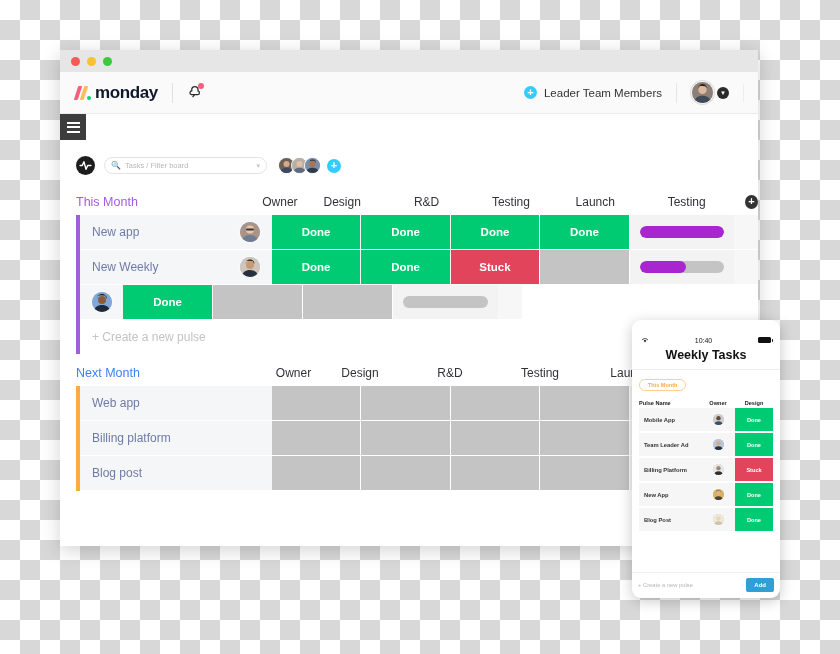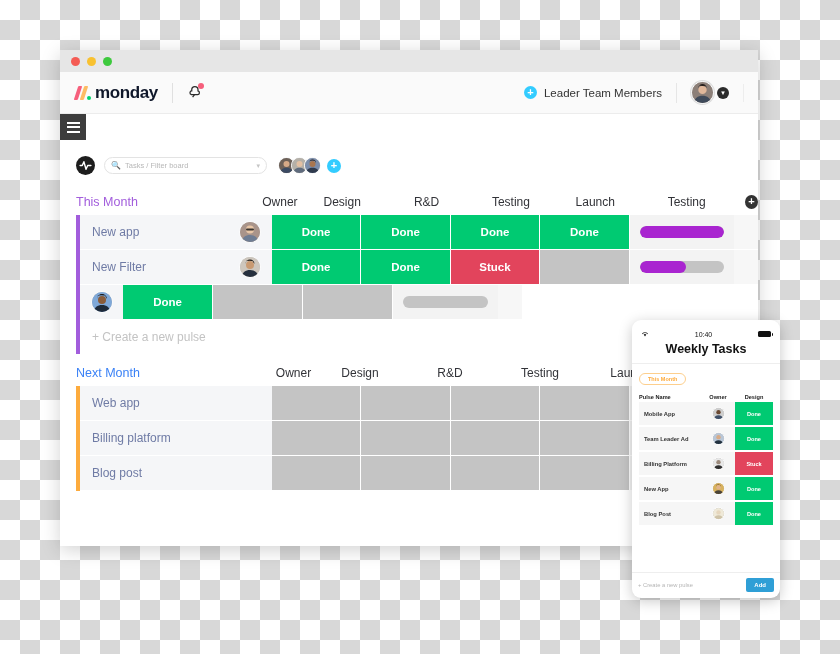--- a/index.html
+++ b/index.html
@@ -184,21 +184,21 @@
   .phone {
     position: absolute;
     left: 632px; top: 320px;
     width: 148px; height: 278px;
     background: #fff;
     border-radius: 9px;
     box-shadow: 0 3px 14px rgba(0,0,0,0.22);
     overflow: hidden;
     display: flex; flex-direction: column;
   }
-  .ph-head { padding: 10px 9px 7px; border-bottom: 1px solid #eee; }
+  .ph-head { padding: 16px 9px 7px; border-bottom: 1px solid #eee; }
   .ph-status { display: flex; align-items: center; font-size: 6.5px; color: #111; }
   .ph-wifi { flex: 0 0 auto; }
   .ph-time { flex: 1; text-align: center; font-size: 7px; font-weight: 500; }
   .ph-batt { width: 13px; height: 6px; background: #111; border-radius: 1.5px; position: relative; }
   .ph-batt::after { content: ""; position: absolute; right: -2px; top: 1.5px; width: 1.5px; height: 3px; background: #111; border-radius: 0 1px 1px 0; }
   .ph-title { text-align: center; font-size: 12.5px; font-weight: 700; color: #111; margin-top: 4px; }
   .ph-body { flex: 1; padding: 0 7px; }
   .ph-pill {
     display: inline-block; margin-top: 9px;
     border: 1px solid #fdcf8d; border-radius: 9px;
@@ -360,21 +360,21 @@
         <div class="cell-timeline">
           <div class="tl-track">
             <div class="tl-fill" style="width:100%"></div>
           </div>
         </div>
         <div class="cell-tail"></div>
       </div>
 
       <div class="row">
         <div class="row-left-bar purple"></div>
-        <div class="cell-name">New Filter</div>
+        <div class="cell-name">New Weekly</div>
         <div class="cell-owner">
           <span class="avatar">
             <svg class="av-face" viewBox="0 0 40 40">
                 <rect width="40" height="40" fill="#cdc6bd"></rect>
                 <circle cx="20" cy="16" r="8" fill="#c99a72"></circle>
                 <path d="M4 40c0-9 7-14 16-14s16 5 16 14z" fill="#26303e"></path>
                 <path d="M11 14a9 9 0 0 1 18 0l-4-6-12-1z" fill="#1c1713"></path>
               </svg>
           </span>
         </div>

